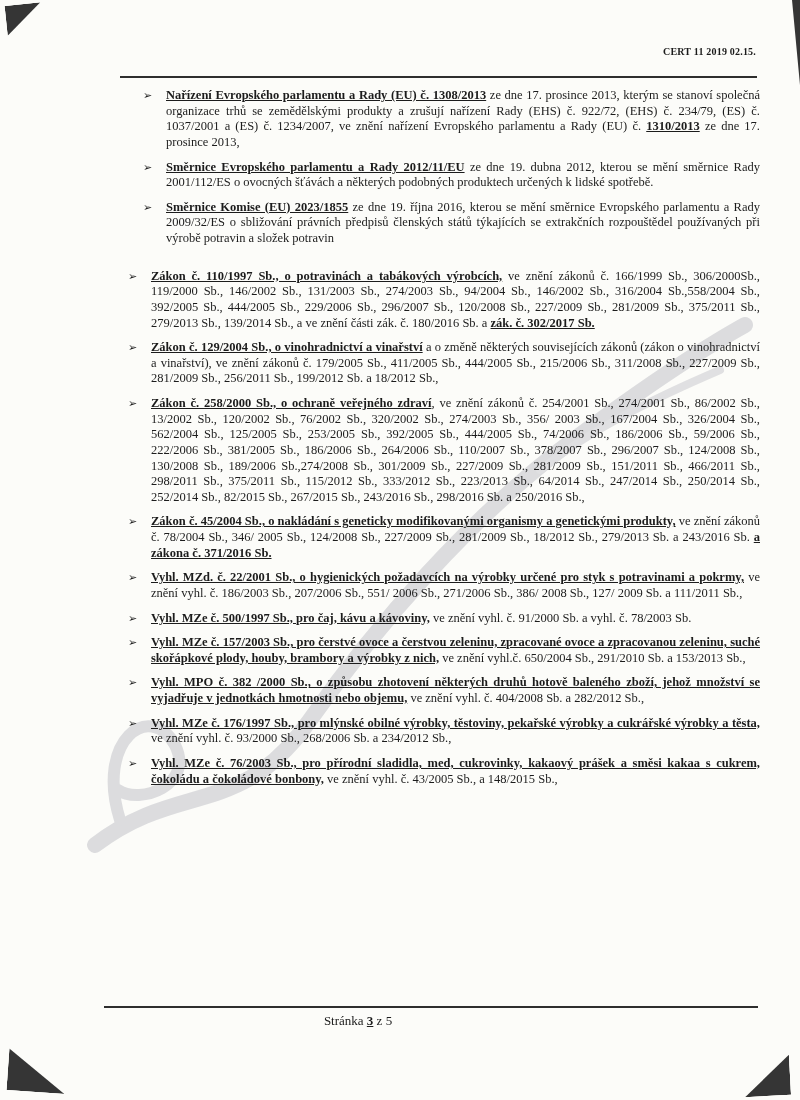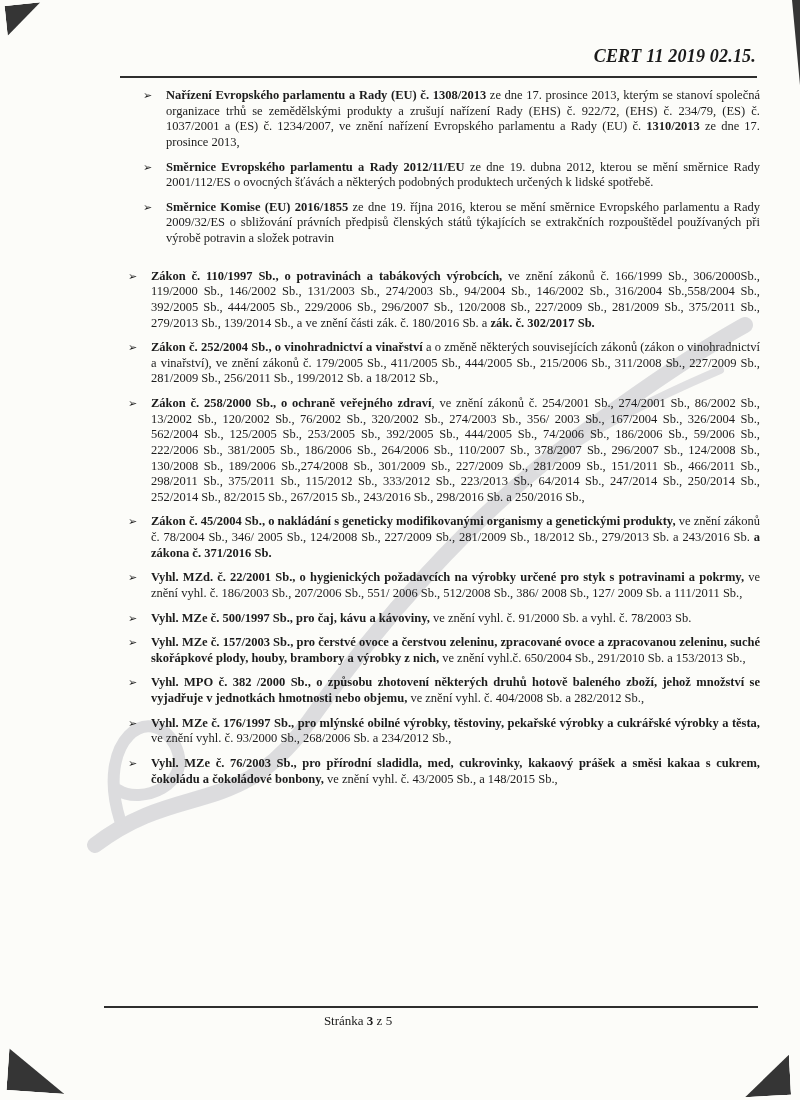--- a/index.html
+++ b/index.html
@@ -9,42 +9,42 @@
     font-family:"Liberation Serif", serif;
   }
   .page {
     position:relative;
     width:800px; height:1100px;
     background:#fcfcf9;
     overflow:hidden;
   }
   .doc-code {
     position:absolute; top:46px; right:44px;
-    font-size:18px; font-weight:bold; font-style:italic;
+    font-size:10px; font-weight:bold; 
     color:#1b1b1b; letter-spacing:0.2px;
   }
   .rule-top {
     position:absolute; top:76px; left:120px; width:637px;
     border-top:2px solid #2e2e2e;
   }
   .content {
     position:absolute; top:88px; left:128px; width:632px;
   }
   .item { display:flex; margin-bottom:9px; }
   .item.gap { margin-top:22px; }
   .item.indent1 { padding-left:15px; }
   .bullet {
     width:23px; flex:0 0 23px;
     font-size:11px; color:#1b1b1b; padding-top:1px;
   }
   .text {
     flex:1; font-size:12.5px; line-height:1.25;
     color:#1c1c1c; text-align:justify;
   }
-  .b { font-weight:bold; }
+  .b { font-weight:bold;text-decoration:underline; }
   .footer-rule {
     position:absolute; top:1006px; left:104px; width:654px;
     border-top:2px solid #2e2e2e;
   }
   .footer {
     position:absolute; top:1013px; left:0; width:716px;
     text-align:center; font-size:13px; color:#1b1b1b;
   }
   .watermark {
     position:absolute; top:0; left:0; width:800px; height:1100px;
@@ -85,41 +85,41 @@
       <div class="item indent1">
         <span class="bullet">➢</span>
         <p class="text"><span class="b">Nařízení Evropského parlamentu a Rady (EU) č. 1308/2013</span><span> ze dne 17. prosince 2013, kterým se stanoví společná organizace trhů se zemědělskými produkty a zrušují nařízení Rady (EHS) č. 922/72, (EHS) č. 234/79, (ES) č. 1037/2001 a (ES) č. 1234/2007, ve znění nařízení Evropského parlamentu a Rady (EU) č. </span><span class="b">1310/2013</span><span> ze dne 17. prosince 2013,</span></p>
       </div>
       <div class="item indent1">
         <span class="bullet">➢</span>
         <p class="text"><span class="b">Směrnice Evropského parlamentu a Rady 2012/11/EU</span><span> ze dne 19. dubna 2012, kterou se mění směrnice Rady 2001/112/ES o ovocných šťávách a některých podobných produktech určených k lidské spotřebě.</span></p>
       </div>
       <div class="item indent1">
         <span class="bullet">➢</span>
-        <p class="text"><span class="b">Směrnice Komise (EU) 2016/1855</span><span> ze dne 19. října 2016, kterou se mění směrnice Evropského parlamentu a Rady 2009/32/ES o sbližování právních předpisů členských států týkajících se extrakčních rozpouštědel používaných při výrobě potravin a složek potravin</span></p>
+        <p class="text"><span class="b">Směrnice Komise (EU) 2023/1855</span><span> ze dne 19. října 2016, kterou se mění směrnice Evropského parlamentu a Rady 2009/32/ES o sbližování právních předpisů členských států týkajících se extrakčních rozpouštědel používaných při výrobě potravin a složek potravin</span></p>
       </div>
       <div class="item gap">
         <span class="bullet">➢</span>
         <p class="text"><span class="b">Zákon č. 110/1997 Sb., o potravinách a tabákových výrobcích,</span><span> ve znění zákonů č. 166/1999 Sb., 306/2000Sb., 119/2000 Sb., 146/2002 Sb., 131/2003 Sb., 274/2003 Sb., 94/2004 Sb., 146/2002 Sb., 316/2004 Sb.,558/2004 Sb., 392/2005 Sb., 444/2005 Sb., 229/2006 Sb., 296/2007 Sb., 120/2008 Sb., 227/2009 Sb., 281/2009 Sb., 375/2011 Sb., 279/2013 Sb., 139/2014 Sb., a ve znění části zák. č. 180/2016 Sb. a </span><span class="b">zák. č. 302/2017 Sb.</span></p>
       </div>
       <div class="item">
         <span class="bullet">➢</span>
-        <p class="text"><span class="b">Zákon č. 252/2004 Sb., o vinohradnictví a vinařství</span><span> a o změně některých souvisejících zákonů (zákon o vinohradnictví a vinařství), ve znění zákonů č. 179/2005 Sb., 411/2005 Sb., 444/2005 Sb., 215/2006 Sb., 311/2008 Sb., 227/2009 Sb., 281/2009 Sb., 256/2011 Sb., 199/2012 Sb. a 18/2012 Sb.,</span></p>
+        <p class="text"><span class="b">Zákon č. 129/2004 Sb., o vinohradnictví a vinařství</span><span> a o změně některých souvisejících zákonů (zákon o vinohradnictví a vinařství), ve znění zákonů č. 179/2005 Sb., 411/2005 Sb., 444/2005 Sb., 215/2006 Sb., 311/2008 Sb., 227/2009 Sb., 281/2009 Sb., 256/2011 Sb., 199/2012 Sb. a 18/2012 Sb.,</span></p>
       </div>
       <div class="item">
         <span class="bullet">➢</span>
         <p class="text"><span class="b">Zákon č. 258/2000 Sb., o ochraně veřejného zdraví</span><span>, ve znění zákonů č. 254/2001 Sb., 274/2001 Sb., 86/2002 Sb., 13/2002 Sb., 120/2002 Sb., 76/2002 Sb., 320/2002 Sb., 274/2003 Sb., 356/ 2003 Sb., 167/2004 Sb., 326/2004 Sb., 562/2004 Sb., 125/2005 Sb., 253/2005 Sb., 392/2005 Sb., 444/2005 Sb., 74/2006 Sb., 186/2006 Sb., 59/2006 Sb., 222/2006 Sb., 381/2005 Sb., 186/2006 Sb., 264/2006 Sb., 110/2007 Sb., 378/2007 Sb., 296/2007 Sb., 124/2008 Sb., 130/2008 Sb., 189/2006 Sb.,274/2008 Sb., 301/2009 Sb., 227/2009 Sb., 281/2009 Sb., 151/2011 Sb., 466/2011 Sb., 298/2011 Sb., 375/2011 Sb., 115/2012 Sb., 333/2012 Sb., 223/2013 Sb., 64/2014 Sb., 247/2014 Sb., 250/2014 Sb., 252/2014 Sb., 82/2015 Sb., 267/2015 Sb., 243/2016 Sb., 298/2016 Sb. a 250/2016 Sb.,</span></p>
       </div>
       <div class="item">
         <span class="bullet">➢</span>
         <p class="text"><span class="b">Zákon č. 45/2004 Sb., o nakládání s geneticky modifikovanými organismy a genetickými produkty,</span><span> ve znění zákonů č. 78/2004 Sb., 346/ 2005 Sb., 124/2008 Sb., 227/2009 Sb., 281/2009 Sb., 18/2012 Sb., 279/2013 Sb. a 243/2016 Sb. </span><span class="b">a zákona č. 371/2016 Sb.</span></p>
       </div>
       <div class="item">
         <span class="bullet">➢</span>
-        <p class="text"><span class="b">Vyhl. MZd. č. 22/2001 Sb., o hygienických požadavcích na výrobky určené pro styk s potravinami a pokrmy,</span><span> ve znění vyhl. č. 186/2003 Sb., 207/2006 Sb., 551/ 2006 Sb., 512/2008 Sb., 386/ 2008 Sb., 127/ 2009 Sb. a 111/2011 Sb.,</span></p>
+        <p class="text"><span class="b">Vyhl. MZd. č. 22/2001 Sb., o hygienických požadavcích na výrobky určené pro styk s potravinami a pokrmy,</span><span> ve znění vyhl. č. 186/2003 Sb., 207/2006 Sb., 551/ 2006 Sb., 271/2006 Sb., 386/ 2008 Sb., 127/ 2009 Sb. a 111/2011 Sb.,</span></p>
       </div>
       <div class="item">
         <span class="bullet">➢</span>
         <p class="text"><span class="b">Vyhl. MZe č. 500/1997 Sb., pro čaj, kávu a kávoviny,</span><span> ve znění vyhl. č. 91/2000 Sb. a vyhl. č. 78/2003 Sb.</span></p>
       </div>
       <div class="item">
         <span class="bullet">➢</span>
         <p class="text"><span class="b">Vyhl. MZe č. 157/2003 Sb., pro čerstvé ovoce a čerstvou zeleninu, zpracované ovoce a zpracovanou zeleninu, suché skořápkové plody, houby, brambory a výrobky z nich,</span><span> ve znění vyhl.č. 650/2004 Sb., 291/2010 Sb. a 153/2013 Sb.,</span></p>
       </div>
       <div class="item">

